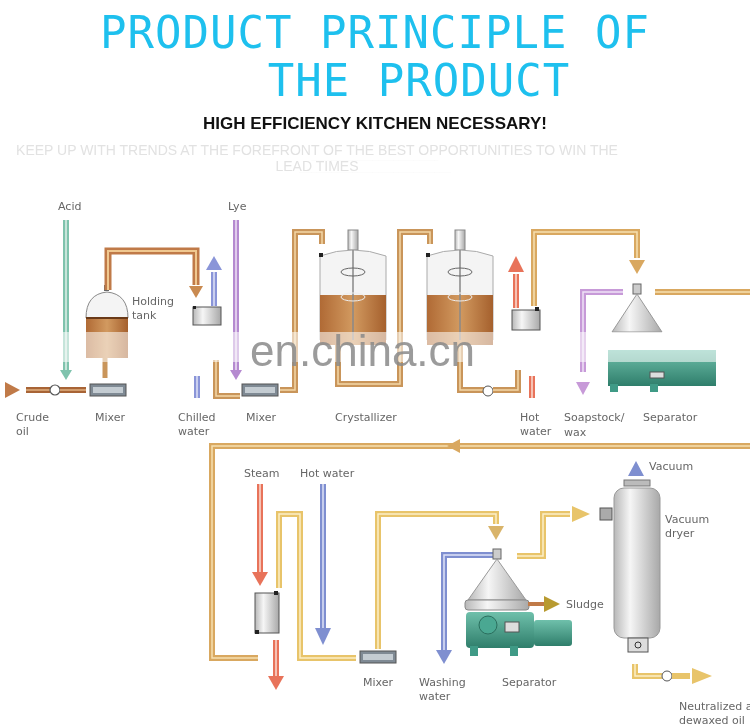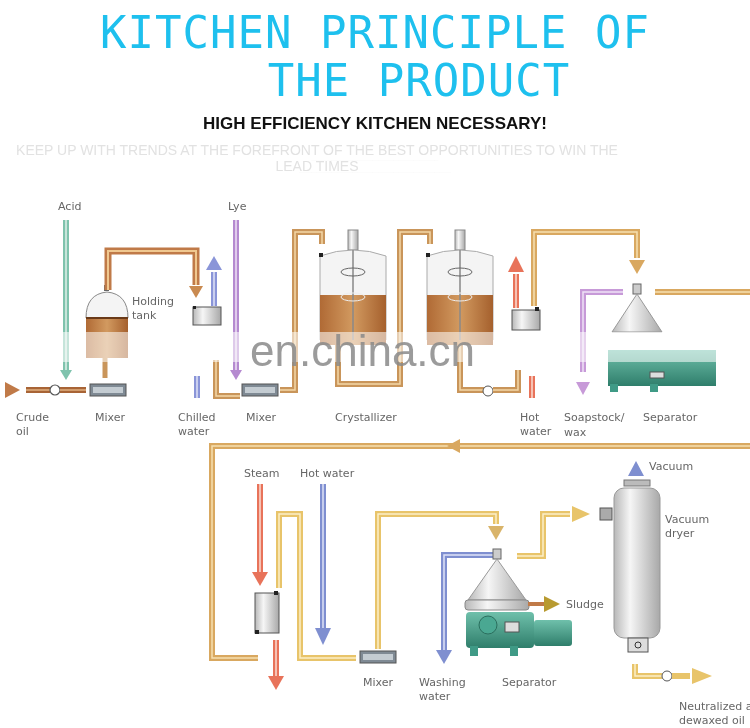--- a/index.html
+++ b/index.html
@@ -10,21 +10,21 @@
   .subtitle{position:absolute;top:114px;left:0;width:750px;text-align:center;font-family:"Liberation Sans",sans-serif;font-weight:bold;font-size:17px;color:#111;}
   .tagline{position:absolute;top:142px;left:0;width:634px;text-align:center;font-family:"Liberation Sans",sans-serif;font-size:14px;color:#e2e2e2;}
   .fine{position:absolute;left:0;width:750px;text-align:center;font-size:3px;color:#d8d8d8;}
   svg{position:absolute;left:0;top:0;}
   .lbl{font-family:"DejaVu Sans",sans-serif;font-size:11px;fill:#666;}
   .wm{font-family:"Liberation Sans",sans-serif;font-size:44px;fill:#8a8a8a;opacity:.85;}
 </style>
 </head>
 <body>
 
-<div class="title t1">KITCHEN PRINCIPLE OF</div>
+<div class="title t1">PRODUCT PRINCIPLE OF</div>
 <div class="title t2">THE PRODUCT</div>
 <div class="subtitle">HIGH EFFICIENCY KITCHEN NECESSARY!</div>
 <div class="tagline">KEEP UP WITH TRENDS AT THE FOREFRONT OF THE BEST OPPORTUNITIES TO WIN THE LEAD TIMES</div>
 <div class="fine" style="top:158px">.....................................................................................................................................</div>
 <div class="fine" style="top:170px">...............................................................................................................................................................</div>
 
 <svg width="750" height="728" viewBox="0 0 750 728">
   <defs>
     <linearGradient id="steel" x1="0" x2="1">
       <stop offset="0" stop-color="#b8b8b8"></stop>

